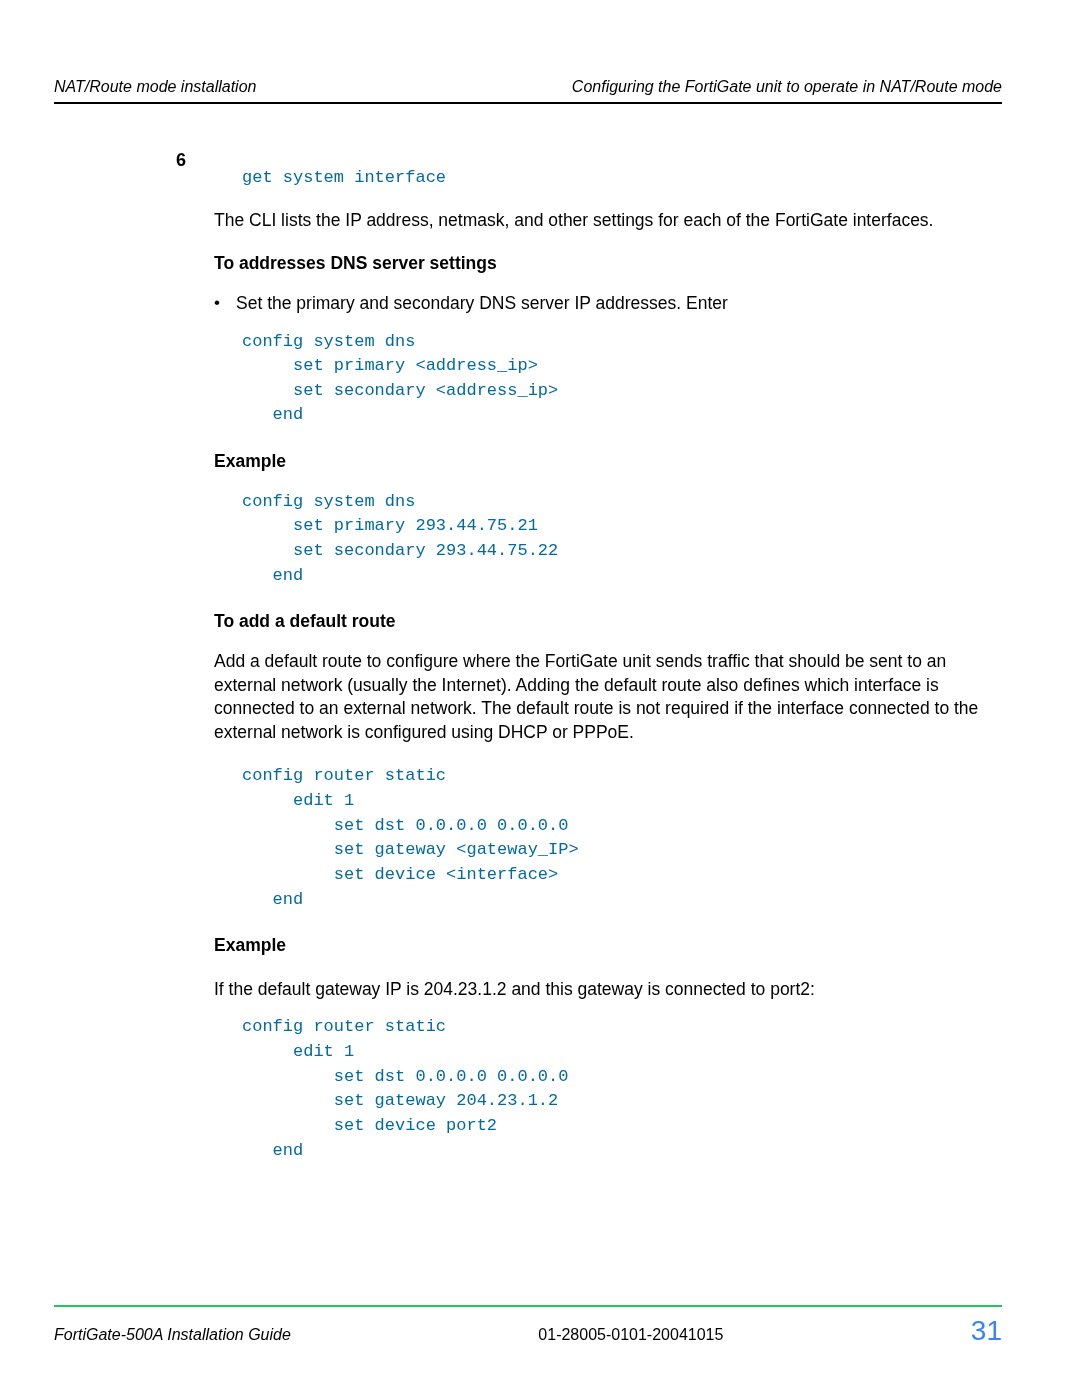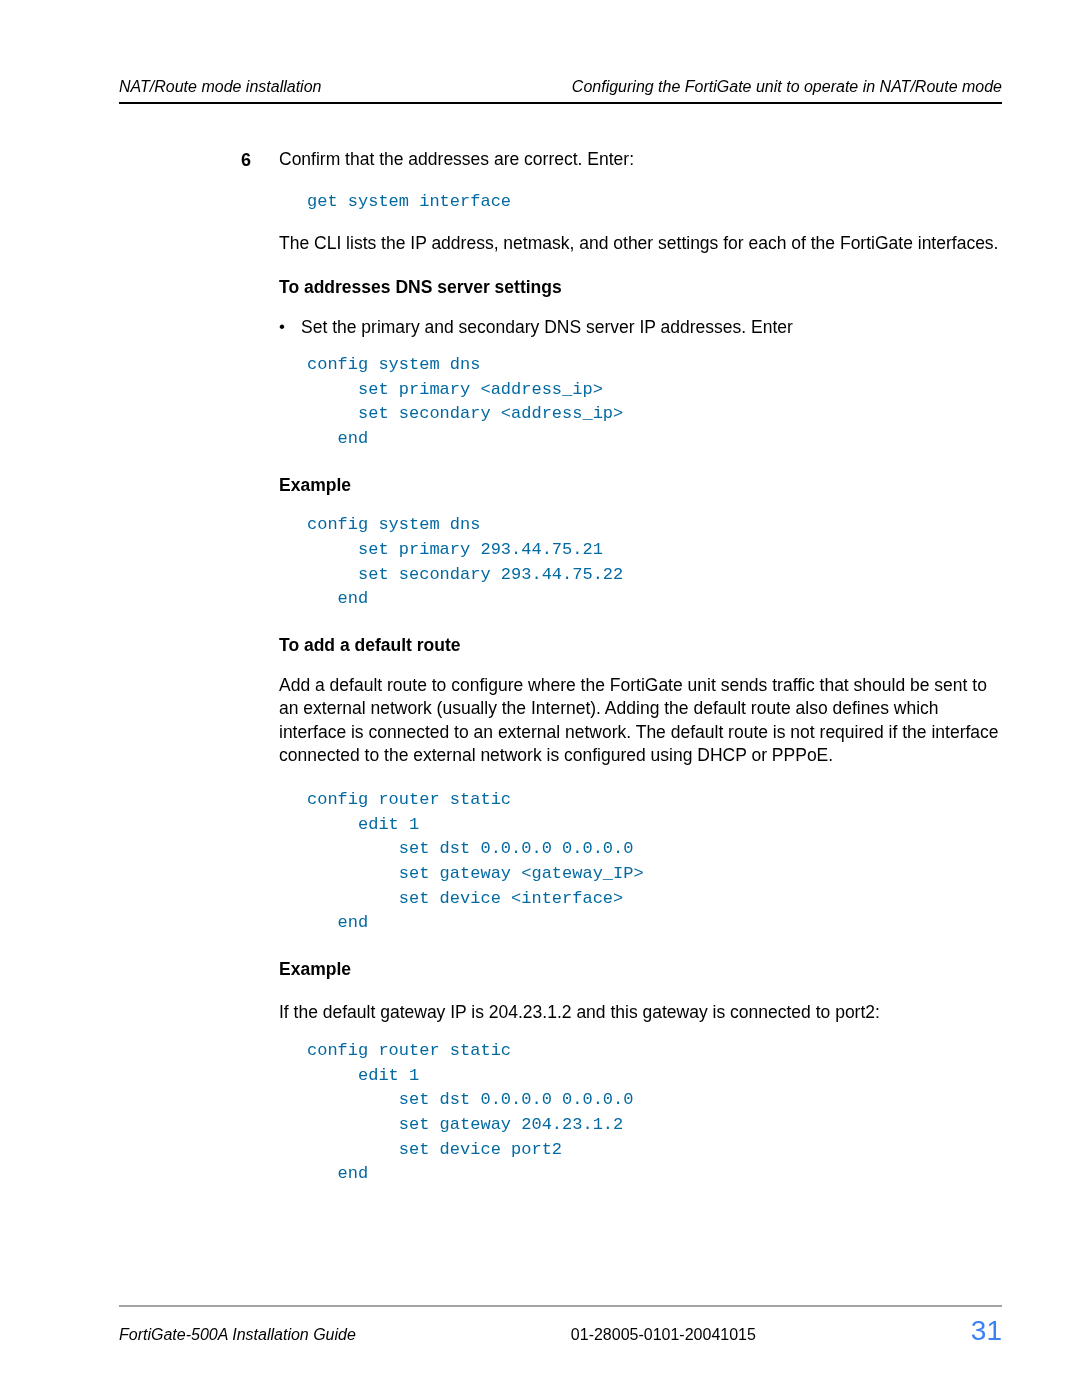--- a/index.html
+++ b/index.html
@@ -8,21 +8,21 @@
       box-sizing: border-box;
     }
     body {
       font-family: Arial, Helvetica, sans-serif;
       background: #ffffff;
       width: 1080px;
       height: 1397px;
       position: relative;
     }
     .page {
-      padding: 78px 78px 50px 119px;
+      padding: 78px 78px 50px 54px;
       height: 100%;
       display: flex;
       flex-direction: column;
     }
     .header {
       display: flex;
       justify-content: space-between;
       font-style: italic;
       font-size: 16px;
       color: #000;
@@ -82,21 +82,21 @@
       content: "•";
       position: absolute;
       left: 0;
       top: 0;
       font-size: 17px;
     }
     .footer {
       display: flex;
       justify-content: space-between;
       align-items: baseline;
-      border-top: 2px solid #a3a3a3;
+      border-top: 2px solid #22c55e;
       padding-top: 8px;
       margin-top: 12px;
       font-size: 16px;
     }
     .footer-left {
       font-style: italic;
     }
     .footer-center {
     }
     .footer-page {
@@ -112,21 +112,20 @@
 
   <div class="header">
     <span>NAT/Route mode installation</span>
     <span>Configuring the FortiGate unit to operate in NAT/Route mode</span>
   </div>
 
   <div class="content">
 
     <div class="step-row">
       <span class="step-num">6</span>
-      <span>Confirm that the addresses are correct. Enter:</span>
     </div>
 
     <div class="code">get system interface</div>
 
     <div class="para">The CLI lists the IP address, netmask, and other settings for each of the FortiGate interfaces.</div>
 
     <div class="heading heading-first">To addresses DNS server settings</div>
 
     <div class="bullet">
       <span>Set the primary and secondary DNS server IP addresses. Enter</span>

